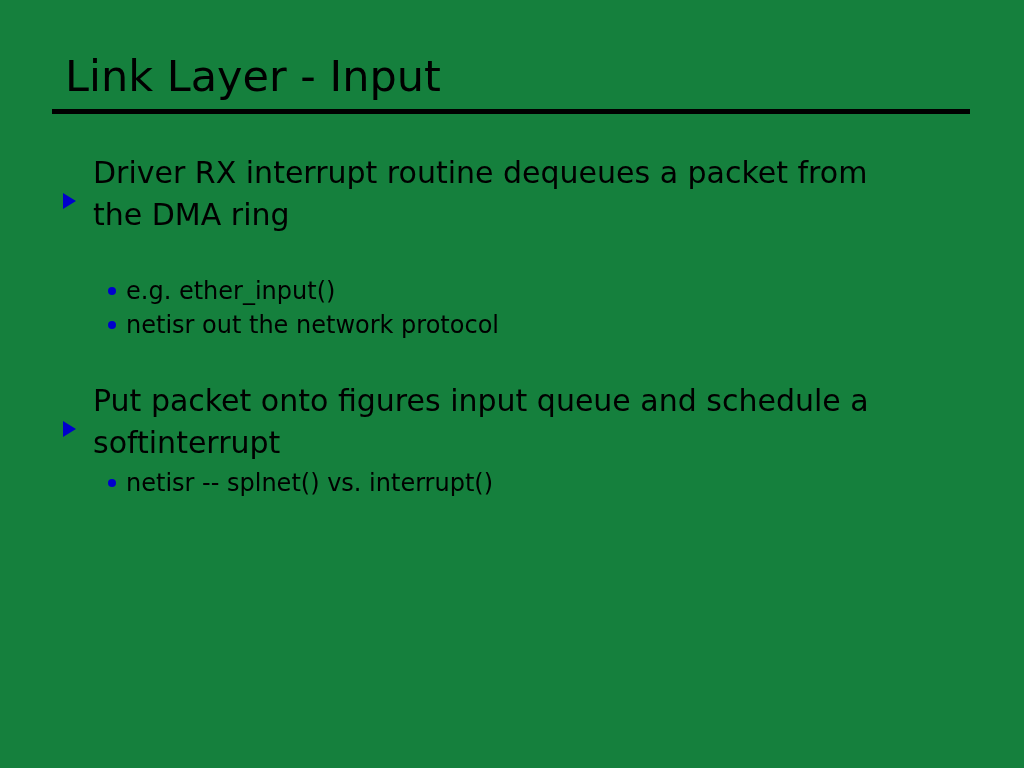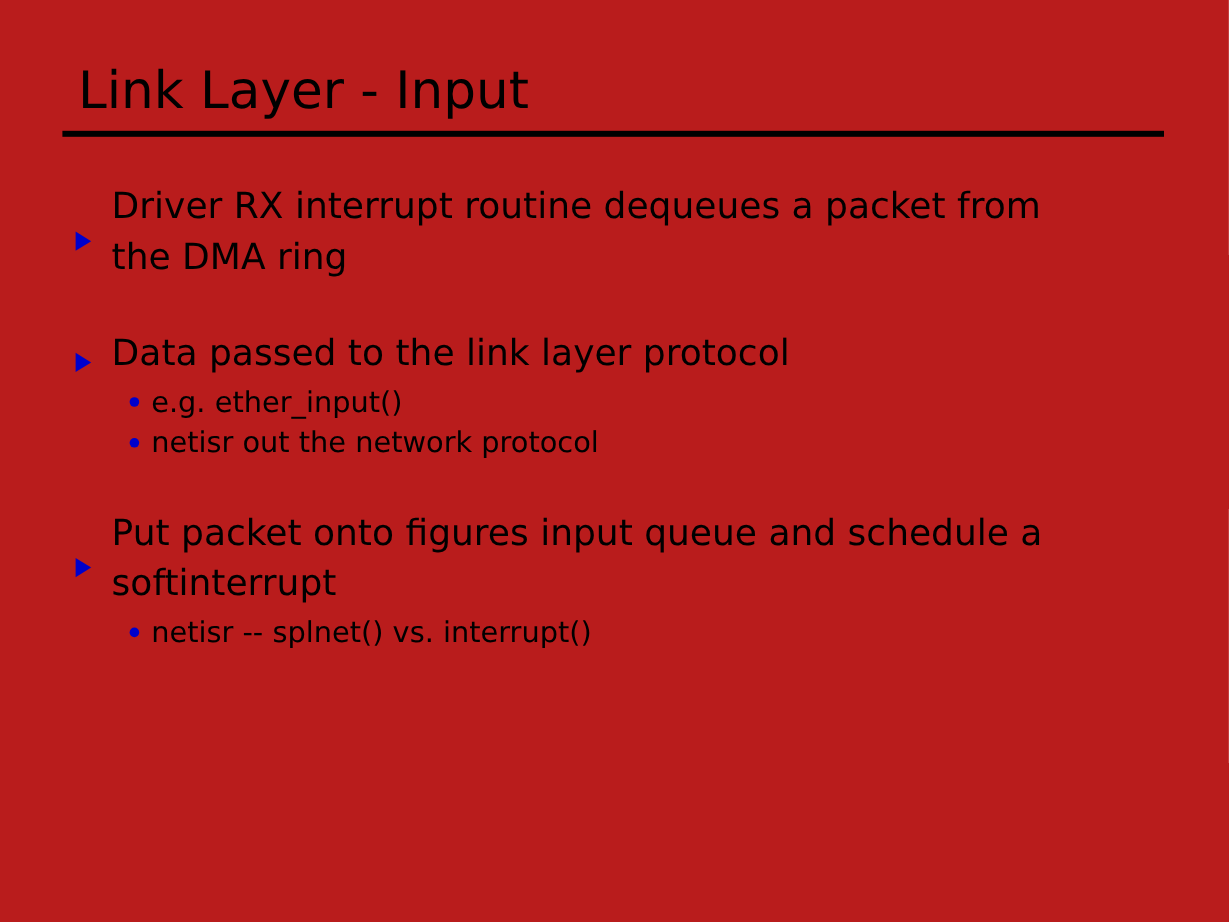--- a/index.html
+++ b/index.html
@@ -13,21 +13,21 @@
     background: #ffffff;
     font-family: "DejaVu Sans", "Liberation Sans", sans-serif;
     overflow: hidden;
     position: relative;
   }
 
   .slide {
     position: relative;
     width: 1024px;
     height: 768px;
-    background: #b91c1c;
+    background: #15803d;
   }
 
   
   .title-block {
     position: absolute;
     left: 52px;
     top: 48px;
     width: 918px;
   }
   .slide-title {
@@ -138,26 +138,20 @@
     <div class="group gap-after">
       <div class="l1">
         <span class="l1-marker">
           <span class="tri"></span>
         </span>
         <span class="l1-text">Driver RX interrupt routine dequeues a packet from the DMA ring</span>
       </div>
     </div>
 
     <div class="group gap-after">
-      <div class="l1">
-        <span class="l1-marker">
-          <span class="tri"></span>
-        </span>
-        <span class="l1-text">Data passed to the link layer protocol</span>
-      </div>
       <div class="sub-list">
         <div class="l2">
           <span class="l2-marker">
             <span class="dot"></span>
           </span>
           <span class="l2-text">e.g. ether_input()</span>
         </div>
         <div class="l2">
           <span class="l2-marker">
             <span class="dot"></span>

